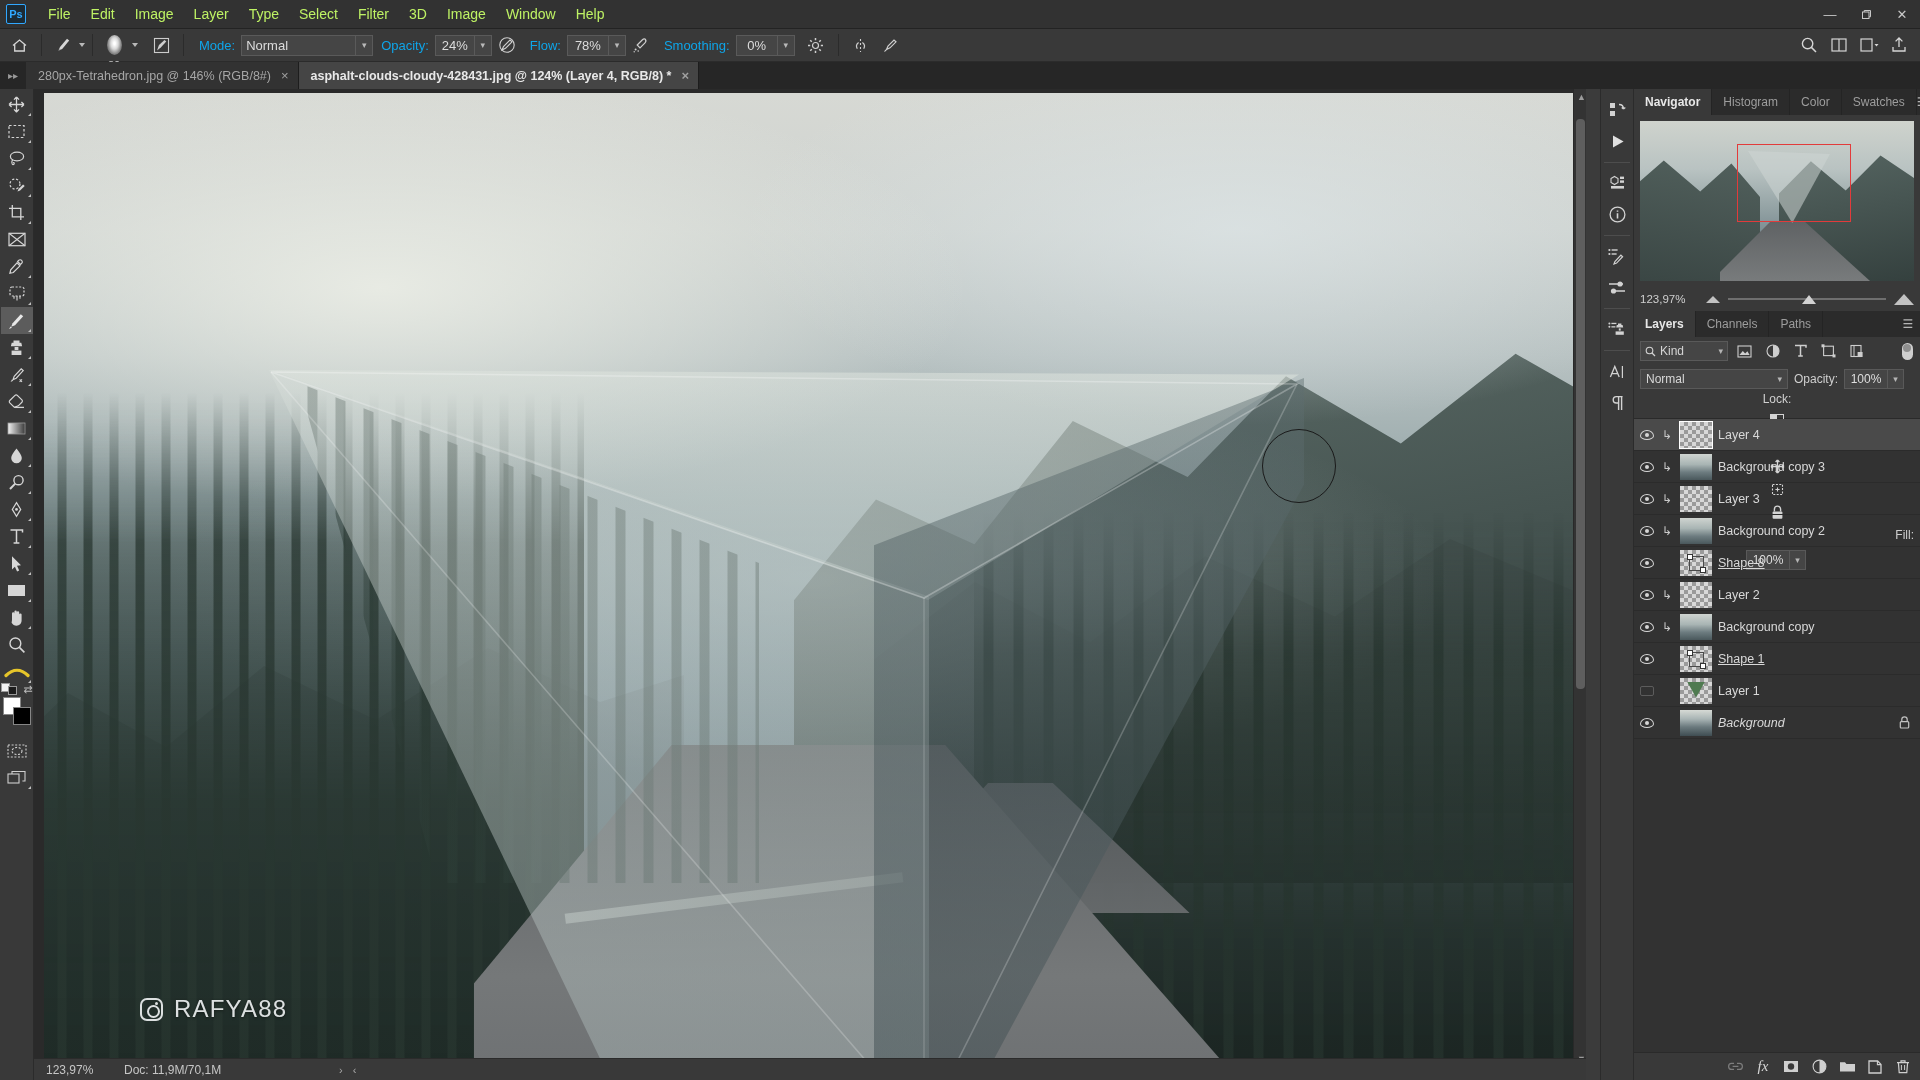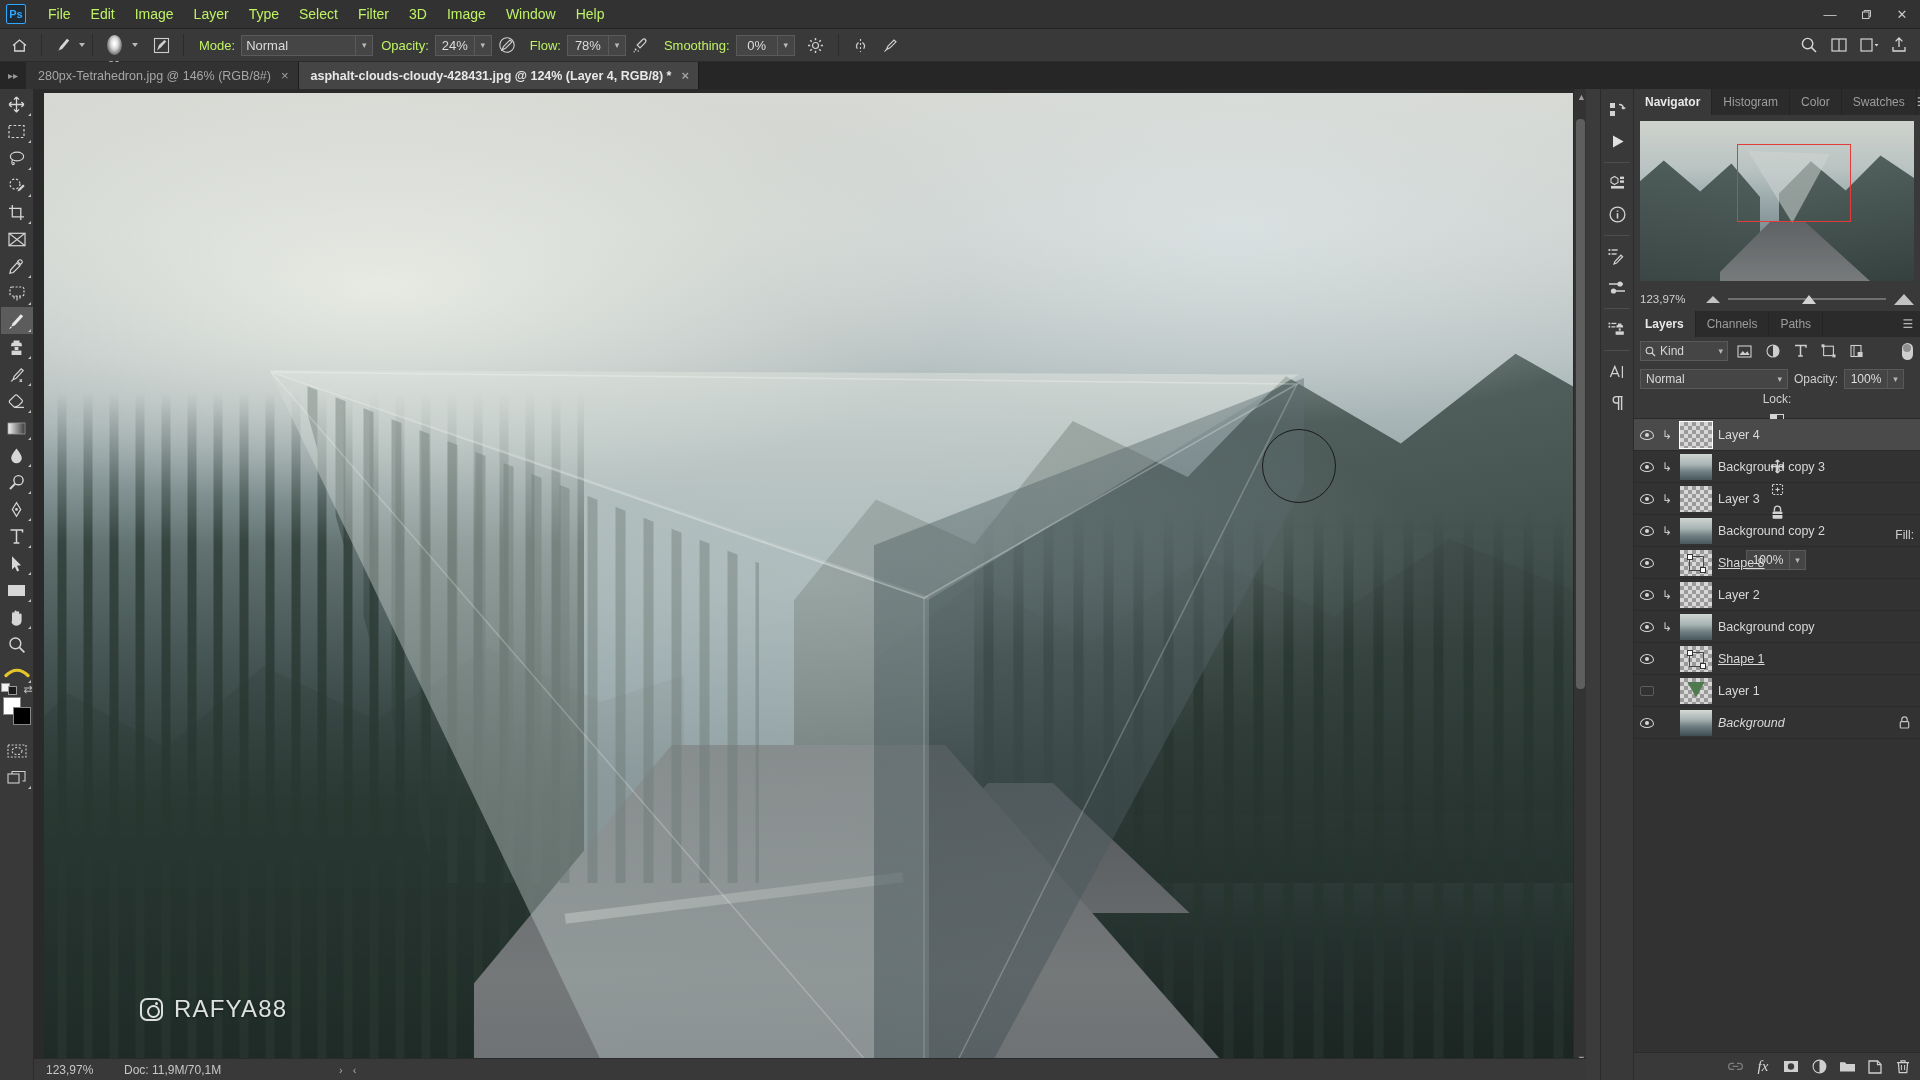--- a/index.html
+++ b/index.html
@@ -38,21 +38,21 @@
   .optionsbar {
     position: absolute; left: 0; top: 29px; width: 1920px; height: 33px;
     background: #393939; display: flex; align-items: center;
     border-bottom: 1px solid #2b2b2b; padding-left: 4px;
   }
   .opt-sep { width: 1px; height: 22px; background: #2b2b2b; margin: 0 7px; }
   .opt-icon-btn {
     width: 30px; height: 26px; display: flex; align-items: center; justify-content: center;
     color: #d0d0d0;
   }
-  .opt-label { color: #bef264; font-size: 13px; margin: 0 6px 0 8px; white-space: nowrap; }
+  .opt-label { color: #0ea5e9; font-size: 13px; margin: 0 6px 0 8px; white-space: nowrap; }
   .opt-combo {
     background: #454545; border: 1px solid #5a5a5a; height: 21px; color: #dcdcdc;
     font-size: 13px; display: flex; align-items: center; padding: 0 4px; min-width: 40px;
   }
   .opt-combo.wide { width: 115px; }
   .opt-arrow {
     width: 17px; height: 21px; background: #454545; border: 1px solid #5a5a5a; border-left: none;
     display: flex; align-items: center; justify-content: center; color: #b9b9b9; font-size: 9px;
   }
   .brush-preview {

